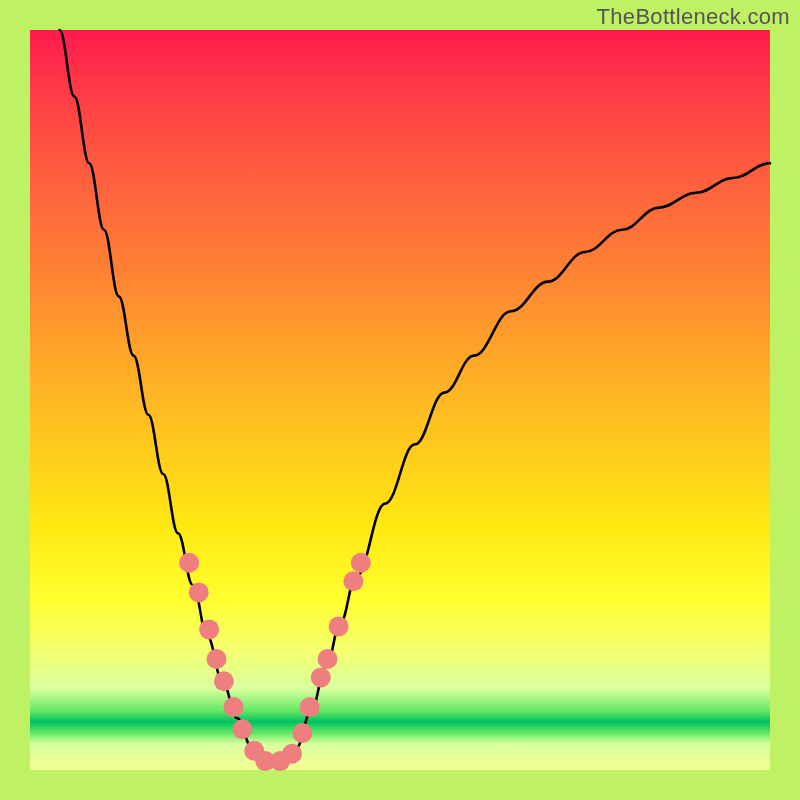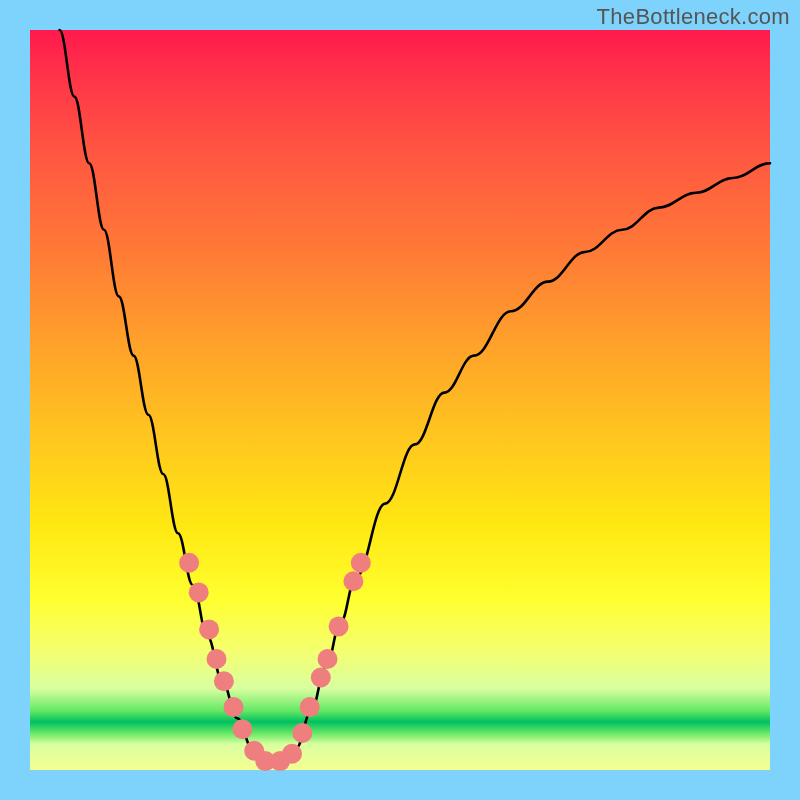--- a/index.html
+++ b/index.html
@@ -9,21 +9,21 @@
     height: 800px;
     overflow: hidden;
     background: #000;
     font-family: Arial, Helvetica, sans-serif;
   }
   .frame {
     position: absolute;
     top: 0; left: 0;
     width: 800px;
     height: 800px;
-    background: #7dd3fc;
+    background: #bef264;
   }
   .plot-bg {
     position: absolute;
     top: 30px;
     left: 30px;
     width: 740px;
     height: 740px;
     
     background: linear-gradient(to bottom,
        #ff1a4d 0%,

